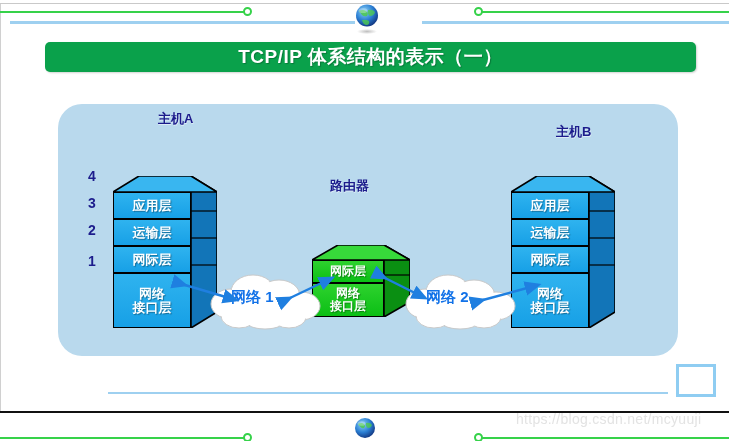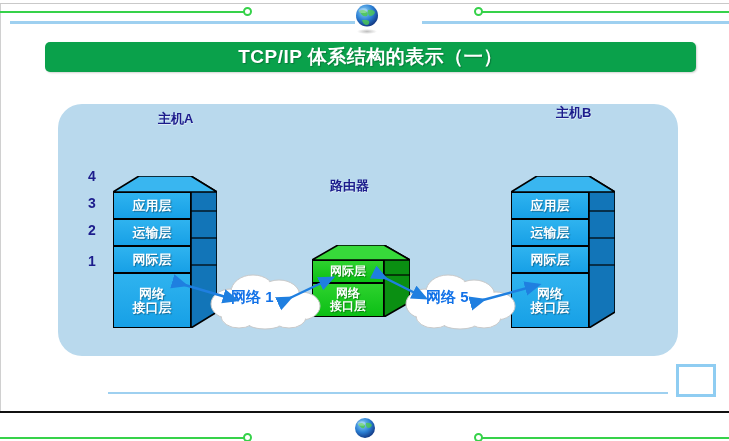--- a/index.html
+++ b/index.html
@@ -190,21 +190,21 @@
       <div class="layer green-front" style="height:23px;font-size:12px;">
         <span>网际层</span>
       </div>
       <div class="layer green-front" style="height:34px;font-size:12px;">
         <span>网络</span>
         <span>接口层</span>
       </div>
     </div>
   </div>
 
-  <div class="host-label" style="left:556px;top:104px;">主机B</div>
+  <div class="host-label" style="left:556px;top:123px;">主机B</div>
 
   <div class="box3d" style="left:511px;top:136px;width:104px;height:152px;">
     <svg class="side" style="left:0;top:0;" width="104" height="152" viewBox="0 0 104 152">
       <polygon points="78,0 104,16 104,136 78,152" fill="#1275b8" stroke="#000" stroke-width="1.6"></polygon>
       <line x1="78" y1="35" x2="104" y2="35" stroke="#000" stroke-width="1.2"></line>
       <line x1="78" y1="62" x2="104" y2="62" stroke="#000" stroke-width="1.2"></line>
       <line x1="78" y1="89" x2="104" y2="89" stroke="#000" stroke-width="1.2"></line>
       <polygon points="0,16 26,0 78,0 104,16" fill="#39b6f0" stroke="#000" stroke-width="1.6"></polygon>
     </svg>
     <div class="faces" style="left:0;top:16px;width:78px;">
@@ -263,21 +263,21 @@
         <ellipse cx="26" cy="34" rx="19" ry="14"></ellipse>
         <ellipse cx="48" cy="22" rx="21" ry="16"></ellipse>
         <ellipse cx="74" cy="26" rx="20" ry="15"></ellipse>
         <ellipse cx="96" cy="36" rx="18" ry="13"></ellipse>
         <ellipse cx="60" cy="44" rx="25" ry="14"></ellipse>
         <ellipse cx="34" cy="46" rx="17" ry="11"></ellipse>
         <ellipse cx="84" cy="47" rx="16" ry="10"></ellipse>
       </g>
     </svg>
   </div>
-  <div class="cloud-label" style="left:426px;top:288px;">网络 5</div>
+  <div class="cloud-label" style="left:426px;top:288px;">网络 2</div>
 
   <svg class="arrows">
     <defs>
       <marker id="ah" markerWidth="7" markerHeight="7" refX="5.5" refY="3" orient="auto">
         <polygon points="0,0 7,3 0,6" fill="#1f7fe0"></polygon>
       </marker>
     </defs>
 
     <line x1="185" y1="285" x2="236" y2="300" stroke="#1f7fe0" stroke-width="2.4" marker-start="url(#ah)" marker-end="url(#ah)"></line>
 
@@ -309,14 +309,15 @@
           <stop offset="100%" stop-color="#11357f"></stop>
         </radialGradient>
       </defs>
       <circle cx="15" cy="15" r="10" fill="url(#gsph2)"></circle>
       <path d="M8 11 q4 -2 6 0 q2 2 0 4 q-3 1 -6 -4 z" fill="#4ec94e" opacity=".85"></path>
       <path d="M16 10 q4 -1 6 2 q-1 3 -4 3 q-3 -2 -2 -5 z" fill="#4ec94e" opacity=".8"></path>
       <ellipse cx="11.5" cy="10.5" rx="4" ry="2.3" fill="#fff" opacity=".28"></ellipse>
     </svg>
   </div>
 
+  <div class="watermark">https://blog.csdn.net/mcyuuji</div>
 
 </div>
 
 </body></html>

